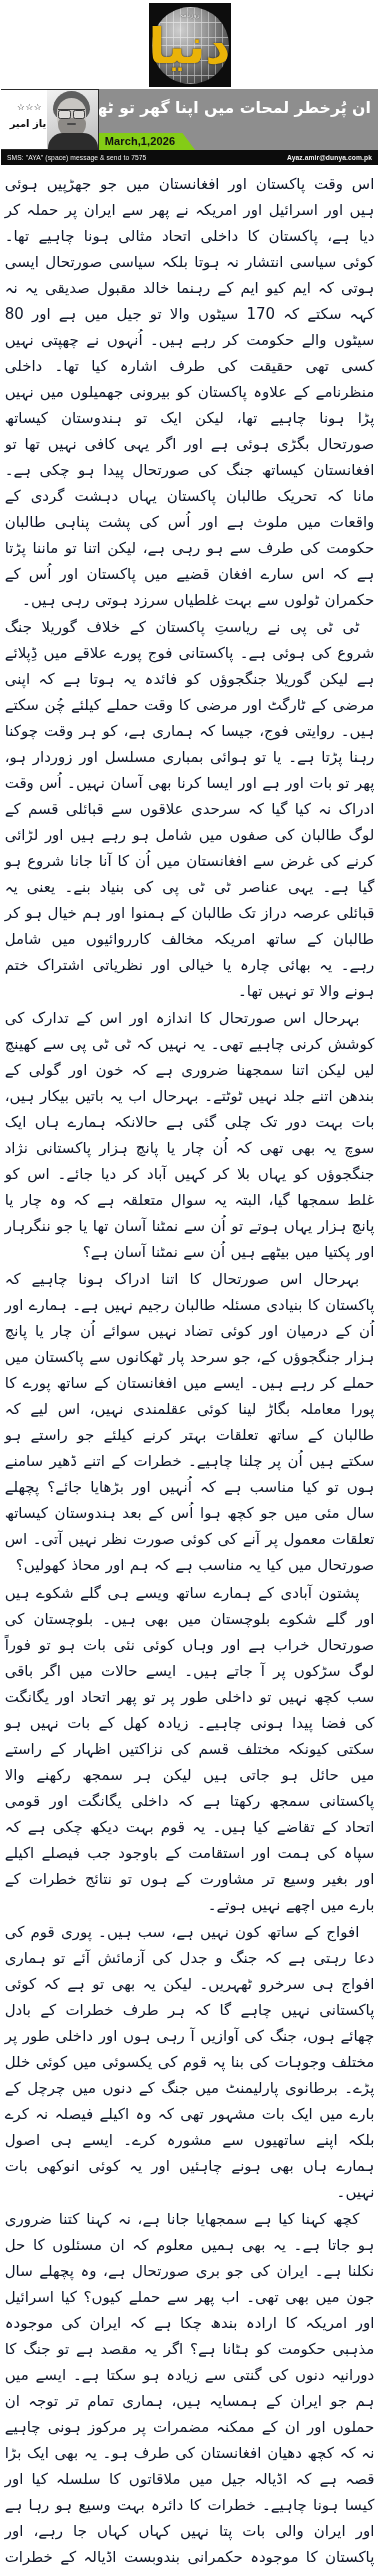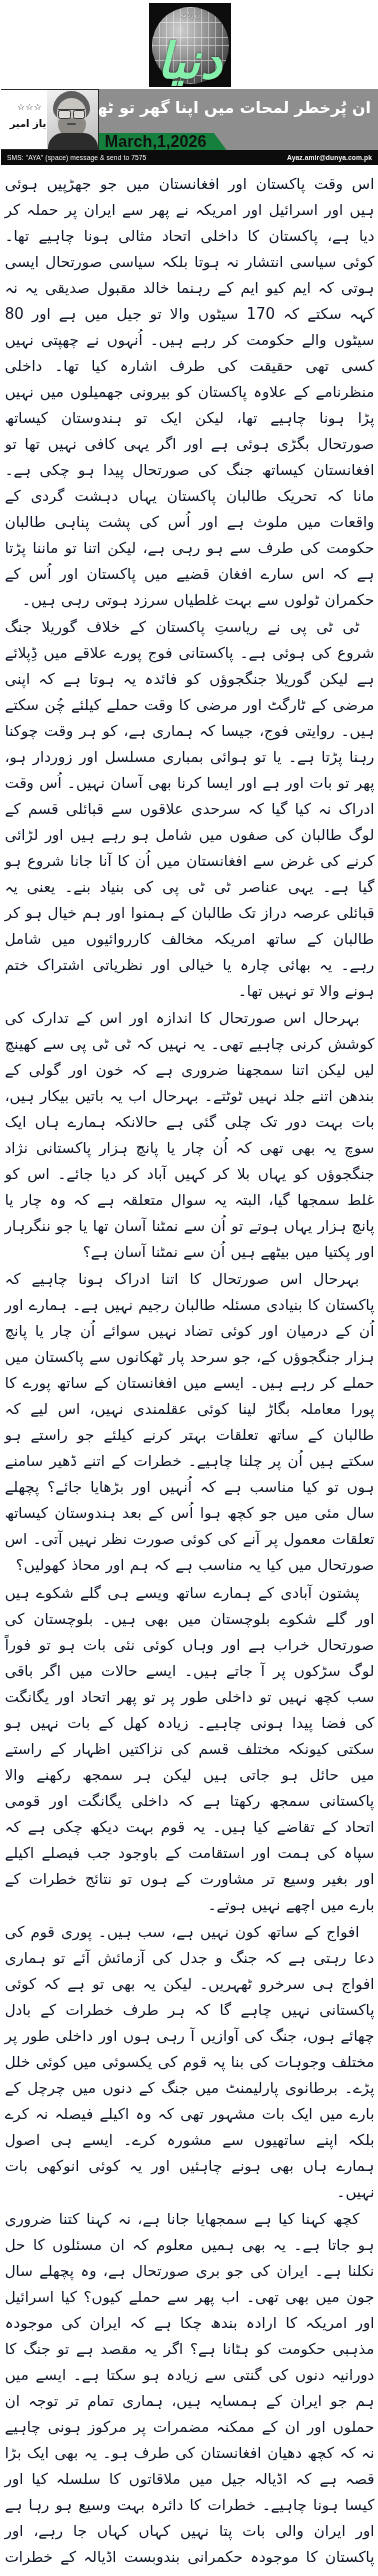--- a/index.html
+++ b/index.html
@@ -24,21 +24,20 @@
     justify-content: center;
     background: #ffffff;
   }
   .logo-box {
     width: 82px;
     height: 84px;
     position: relative;
     overflow: hidden;
     background: #0d0d0d;
     display: block;
-    font-style: italic;
   }
   
   .logo-globe {
     position: absolute;
     left: 50%;
     top: 50%;
     width: 77px;
     height: 77px;
     margin-left: -38px;
     margin-top: -38px;
@@ -61,27 +60,26 @@
       repeating-linear-gradient(to bottom, rgba(255,255,255,.85) 0 0.6px, rgba(0,0,0,0) 0.6px 7.6px),
       repeating-linear-gradient(to right, rgba(255,255,255,.70) 0 0.6px, rgba(0,0,0,0) 0.6px 7px);
   }
   .logo-word {
     position: absolute;
     left: 0;
     right: 0;
     top: 50%;
     transform: translateY(-46%);
     text-align: center;
-    color: #86efac;
+    color: #eab308;
     font-size: 49px;
     line-height: .92;
     font-weight: 700;
     font-family: "DejaVu Sans", "Liberation Sans", sans-serif;
     text-shadow: 0 0 1.7px rgba(0,0,0,.85);
-    margin-top: 15px;
   }
   .logo-sub {
     position: absolute;
     top: 8.2px;
     left: 0;
     right: 0;
     text-align: center;
     color: #f0f0f0;
     font-size: 6.4px;
     letter-spacing: 0.3px;
@@ -116,23 +114,23 @@
     font-family: "DejaVu Sans", "Liberation Sans", sans-serif;
     direction: rtl;
     white-space: nowrap;
   }
   .datetab {
     position: absolute;
     left: 0;
     bottom: 0;
     height: 17.5px;
     padding: 0 20px 0 5.8px;
-    background: #15803d;
+    background: #84cc16;
     color: #111111;
-    font-size: 16px;
+    font-size: 11px;
     font-weight: 700;
     line-height: 17.5px;
     letter-spacing: 0.1px;
     direction: ltr;
     text-align: left;
     clip-path: polygon(0 0, calc(100% - 13px) 0, 100% 100%, 0 100%);
     font-family: "Liberation Sans", sans-serif;
   }
   .headband-right {
     position: relative;

